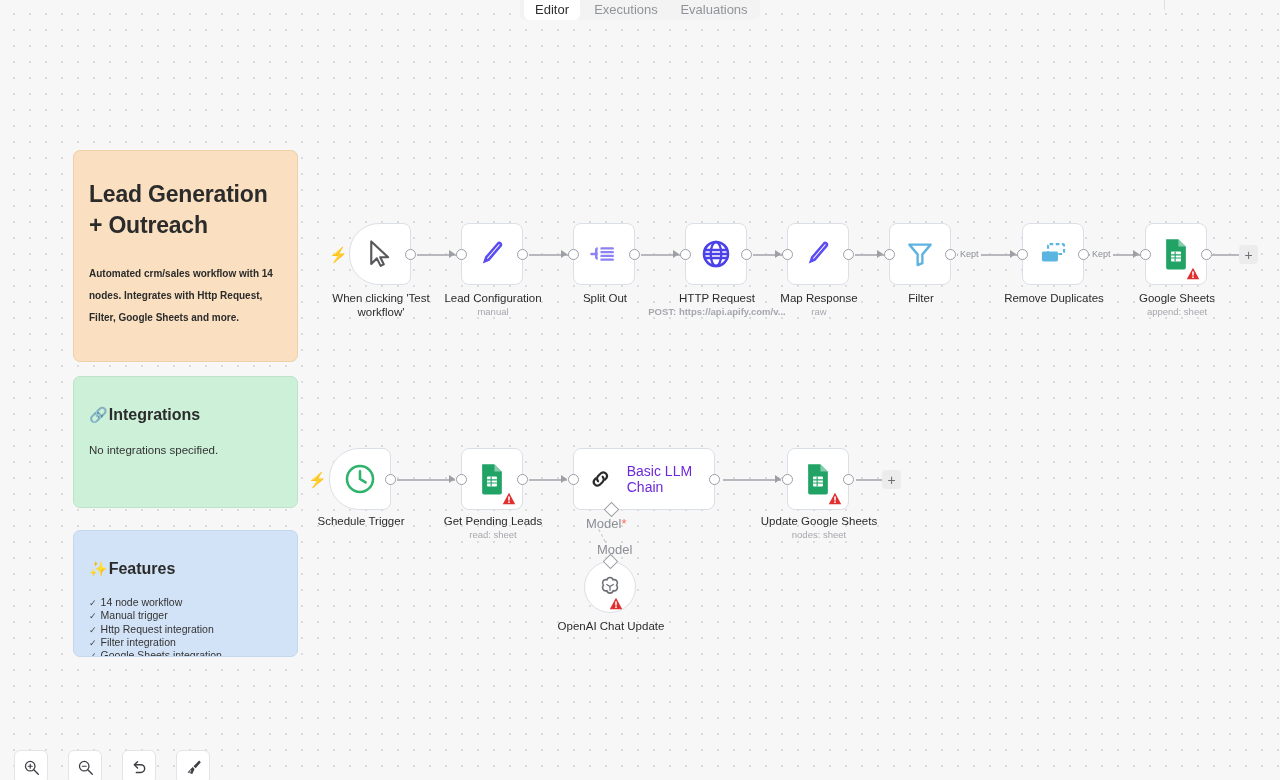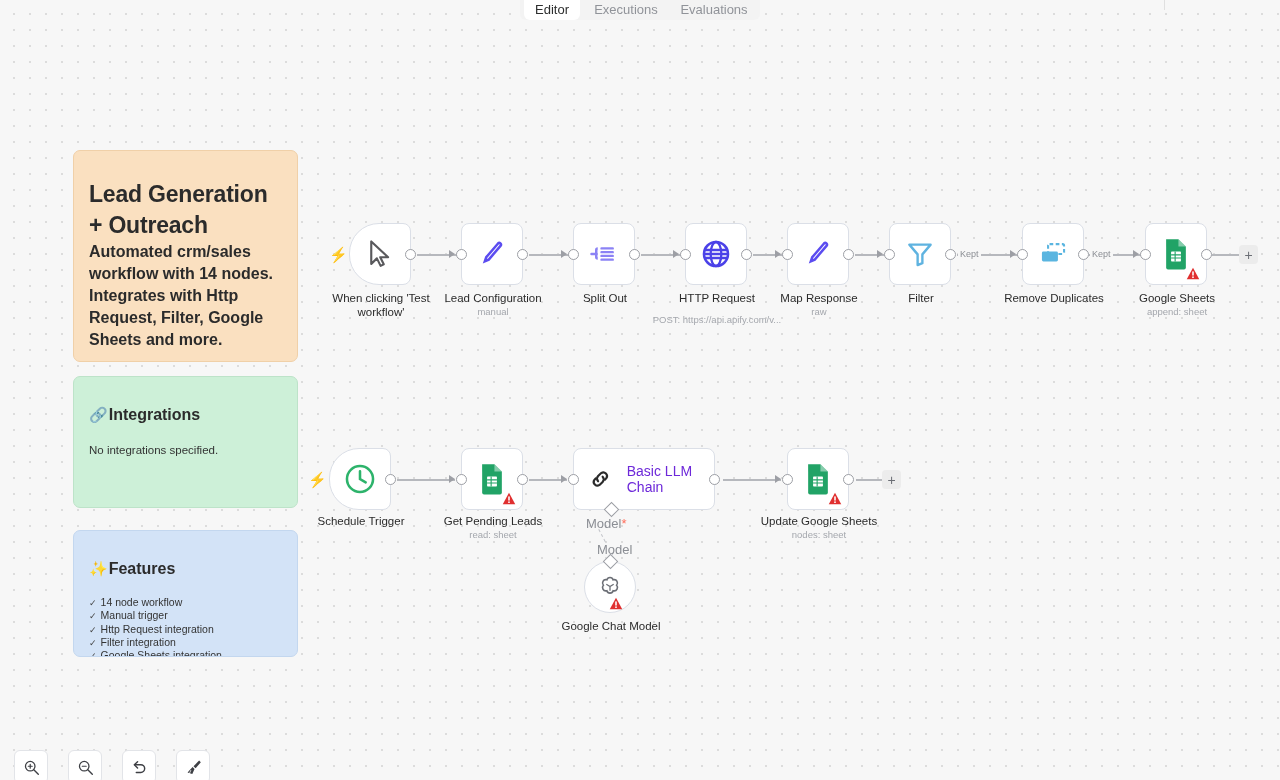--- a/index.html
+++ b/index.html
@@ -55,21 +55,21 @@
   }
   .sticky-orange {
     left: 73px; top: 150px; width: 225px; height: 212px;
     background: #fae0c0; border: 1px solid #f0d0a8;
   }
   .sticky-orange .s-title {
     font-size: 23px; font-weight: 700; color: #2b2b2b;
     line-height: 31px; letter-spacing: -0.2px;
   }
   .sticky-orange .s-body {
-    font-size: 16px; font-weight: 700;
+    margin-top: 22px; font-size: 10px; font-weight: 700;
     color: #2b2b2b; line-height: 22px;
   }
   .sticky-green {
     left: 73px; top: 376px; width: 225px; height: 132px;
     background: #cdf0d8; border: 1px solid #bde3c9;
   }
   .sticky-blue {
     left: 73px; top: 530px; width: 225px; height: 127px;
     background: #d3e3f7; border: 1px solid #c3d7ef;
   }
@@ -319,21 +319,21 @@
   <div class="node" style="left:685px; top:223px;">
     <svg width="32" height="32" viewBox="0 0 24 24">
       <circle cx="12" cy="12" r="9" fill="none" stroke="#4b41e8" stroke-width="1.9"></circle>
       <ellipse cx="12" cy="12" rx="4" ry="9" fill="none" stroke="#4b41e8" stroke-width="1.7"></ellipse>
       <path d="M3 9 h18 M3 15 h18 M3 12 h18" stroke="#4b41e8" stroke-width="1.7"></path>
     </svg>
     <div class="port in"></div>
     <div class="port-arrow"></div>
     <div class="port out"></div>
     <div class="node-label" style="top:68px;">HTTP Request</div>
-    <div class="node-sub" style="top:90px;">POST: https://api.apify.com/v...</div>
+    <div class="node-sub" style="top:82px;font-weight:bold;">POST: https://api.apify.com/v...</div>
   </div>
 
   <div class="node" style="left:787px; top:223px;">
     <svg width="30" height="30" viewBox="0 0 24 24">
       <path d="M16.8 3.6 c1.3 -1.3 3.2 .5 2 1.9 L9.4 16.5 l-3.1 1.3 1.1 -3.2 Z" fill="none" stroke="#5b4cf0" stroke-width="2"></path>
     </svg>
     <div class="port in"></div>
     <div class="port-arrow"></div>
     <div class="port out"></div>
     <div class="node-label" style="top:68px;">Map Response</div>
@@ -460,21 +460,21 @@
     <svg width="26" height="26" viewBox="0 0 24 24">
       <path d="M12 3.2 a3 3 0 0 1 2.9 2.2 a3 3 0 0 1 3.6 1.5 a3 3 0 0 1 -.4 3.5 a3 3 0 0 1 .4 3.5 a3 3 0 0 1 -3.6 1.5 a3 3 0 0 1 -5.8 0 a3 3 0 0 1 -3.6 -1.5 a3 3 0 0 1 .4 -3.5 a3 3 0 0 1 -.4 -3.5 a3 3 0 0 1 3.6 -1.5 A3 3 0 0 1 12 3.2 Z" fill="none" stroke="#6b6e75" stroke-width="1.5"></path>
       <path d="M8.6 9.5 L12 11.5 L15.4 9.5 M12 11.5 v4" fill="none" stroke="#6b6e75" stroke-width="1.2"></path>
     </svg>
     <div class="port-diamond top"></div>
     <svg class="warn-badge" style="right:12px; bottom:2px;" viewBox="0 0 16 15">
       <path d="M8 1 L15.2 14 H0.8 Z" fill="#e02f2f"></path>
       <rect x="7.1" y="5" width="1.8" height="5" rx="0.8" fill="#fff"></rect>
       <circle cx="8" cy="11.7" r="1" fill="#fff"></circle>
     </svg>
-    <div class="node-label" style="top:58px; left:-59px;">Google Chat Model</div>
+    <div class="node-label" style="top:58px; left:-59px;">OpenAI Chat Update</div>
   </div>
 
   <div class="tool-btn" style="left:14px; top:750px;">
     <svg width="17" height="17" viewBox="0 0 20 20">
       <circle cx="8.5" cy="8.5" r="5.6" fill="none" stroke="#3d3f44" stroke-width="1.5"></circle>
       <path d="M12.7 12.7 L18 18" stroke="#3d3f44" stroke-width="1.6" stroke-linecap="round"></path>
       <path d="M6.2 8.5 h4.6 M8.5 6.2 v4.6" stroke="#3d3f44" stroke-width="1.4" stroke-linecap="round"></path>
     </svg>
   </div>
   <div class="tool-btn" style="left:68px; top:750px;">

